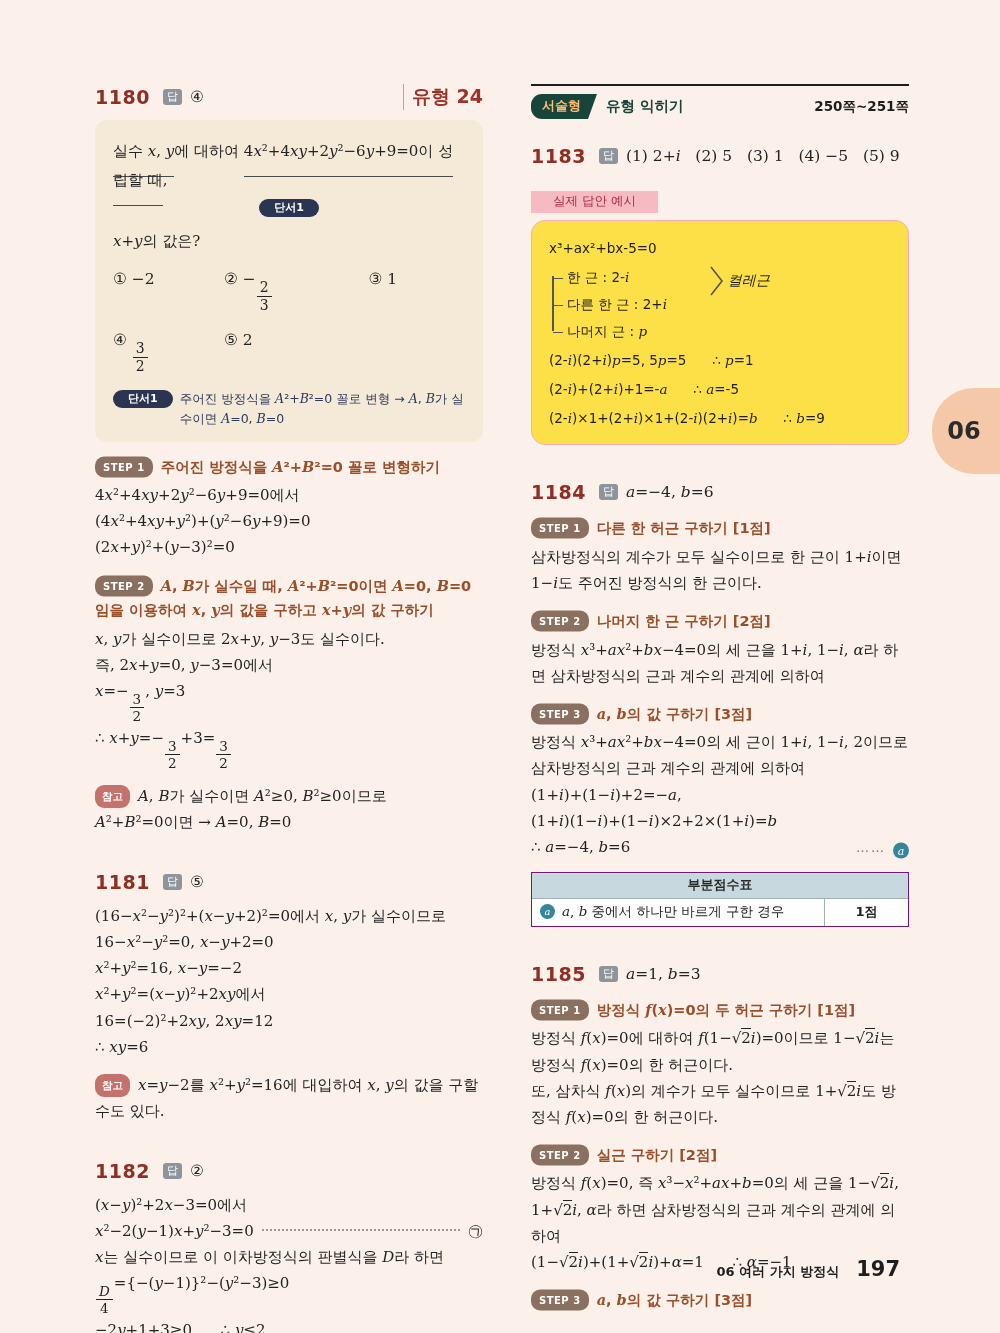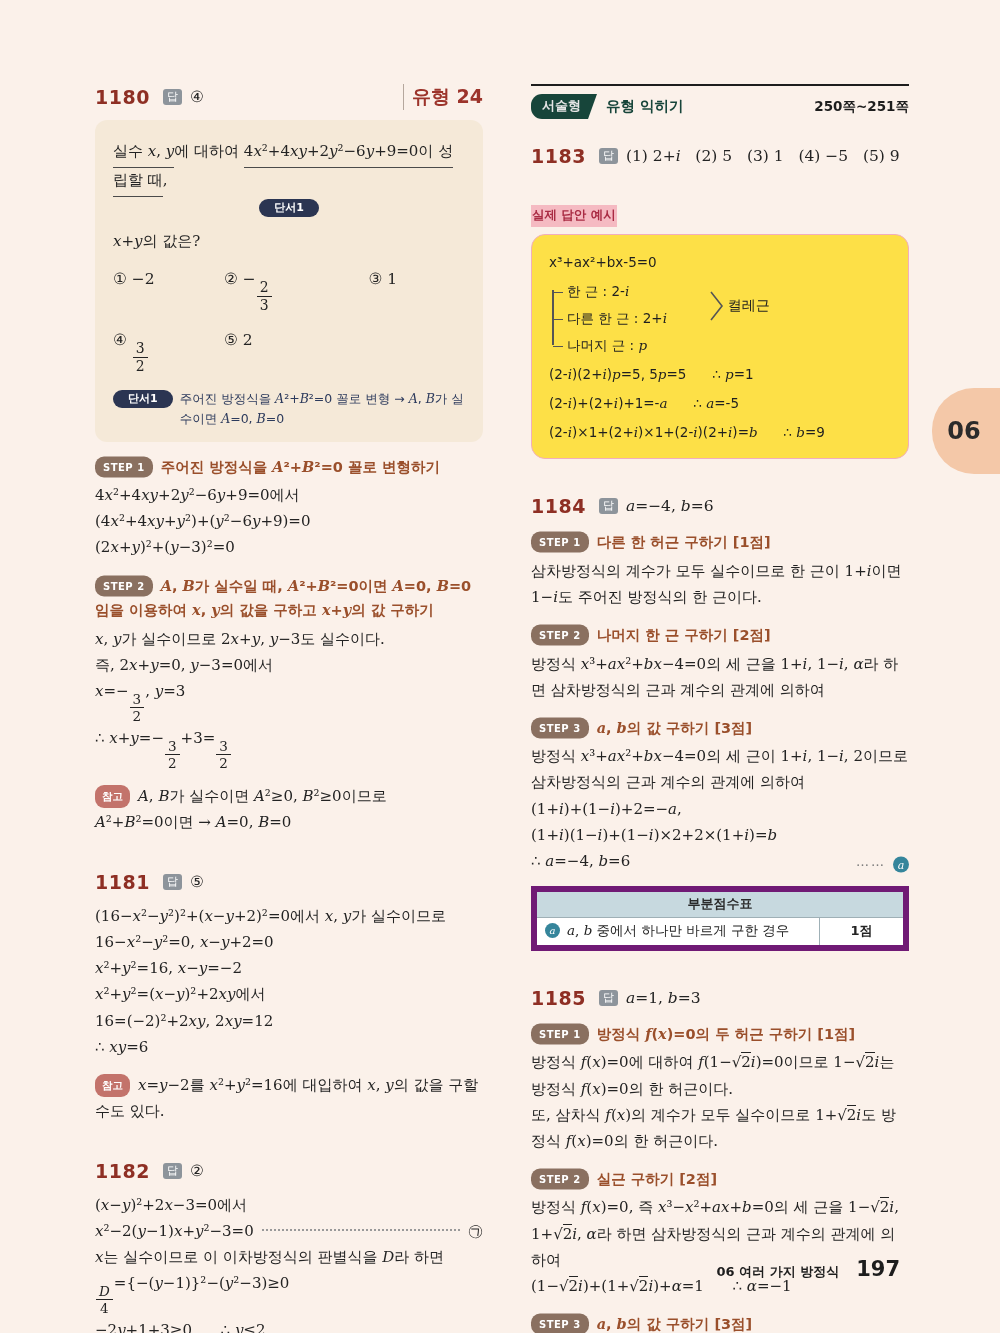--- a/index.html
+++ b/index.html
@@ -18,21 +18,21 @@
   
   .prob { margin-bottom:36px; }
   .prob-head { display:flex; align-items:center; font-family:"DejaVu Sans", sans-serif; margin-bottom:10px; }
   .pnum { font-size:19px; font-weight:bold; color:#8e2f24; letter-spacing:.5px; }
   .abadge { background:#8d949b; color:#fff; font-size:11px; line-height:1.3; padding:1px 4px; border-radius:3px; margin:0 8px 0 13px; flex:none; }
   .ansv { font-size:15.5px; font-family:"DejaVu Serif", serif; white-space:pre-wrap; }
   .typetag { margin-left:auto; font-size:19px; font-weight:bold; color:#9c342b; border-left:1.5px solid #b5a79d; padding-left:8px; }
 
   
   .qbox { background:#f5e9d8; border-radius:12px; padding:17px 18px 13px; font-size:15px; line-height:1.9; }
-  .uline { border-bottom:1.2px solid #4a4a4a; padding-bottom:7px;text-align:right; }
+  .uline { border-bottom:1.2px solid #4a4a4a; padding-bottom:16px;text-align:right; }
   .clue-row { text-align:center; margin:-2px 0 6px; }
   .navy-pill { background:#2b3552; color:#fff; font-family:"DejaVu Sans", sans-serif; font-size:11px; font-weight:bold; border-radius:9px; padding:1px 15px 2px; display:inline-block; line-height:1.4; }
   .choices { display:grid; grid-template-columns:1.15fr 1.5fr 1fr; row-gap:12px; margin:10px 0 14px; font-size:15.5px; }
   .hintline { font-size:12.5px; color:#2c3a5c; font-family:"DejaVu Sans", sans-serif; display:flex; gap:7px; align-items:flex-start; line-height:1.6; border-top:0; margin-top:4px; }
   .hintline .navy-pill { flex:none; transform:translateY(1px); }
 
   
   .ln { font-size:15px; line-height:1.74; white-space:pre-wrap; }
   .ln.fx { display:flex; align-items:baseline; }
   .step-head { font-family:"DejaVu Sans", sans-serif; font-weight:bold; color:#9a4f2b; font-size:14.5px; line-height:1.7; margin:13px 0 3px; }
@@ -46,36 +46,36 @@
   .fr .d { padding:0 3px; display:block; }
   .sq { white-space:nowrap; }
   .sq .ov { border-top:1.2px solid #232323; }
   .dots { flex:1; border-bottom:2px dotted #999; margin:0 8px; transform:translateY(-5px); min-width:30px; }
   .rt { flex:none; }
   .lead { margin-left:auto; color:#7c7c7c; letter-spacing:2px; font-size:13px; padding-right:7px; }
   .mk { display:inline-flex; width:16px; height:16px; border-radius:50%; background:#35859b; color:#fff; align-items:center; justify-content:center; font-size:11px; font-style:italic; font-family:"DejaVu Serif", serif; flex:none; transform:translateY(2.5px); }
 
   
   .rhead { border-top:2.5px solid #1d1d1d; padding-top:8px; display:flex; align-items:center; margin-bottom:26px; }
-  .seo-badge { background:#17453a; color:#e5e5e5; font-family:"DejaVu Sans", sans-serif; font-weight:bold; font-size:13px; padding:3px 16px 4px 11px; border-radius:11px 0 0 11px; clip-path:polygon(0 0,100% 0,calc(100% - 9px) 100%,0 100%);text-align:right; }
+  .seo-badge { background:#17453a; color:#fdba74; font-family:"DejaVu Sans", sans-serif; font-weight:bold; font-size:13px; padding:3px 16px 4px 11px; border-radius:11px 0 0 11px; clip-path:polygon(0 0,100% 0,calc(100% - 9px) 100%,0 100%);text-align:right; }
   .rtitle { color:#17453a; font-weight:bold; font-family:"DejaVu Sans", sans-serif; font-size:14.5px; margin-left:9px; }
   .rpages { margin-left:auto; font-weight:bold; font-family:"DejaVu Sans", sans-serif; font-size:13.5px; color:#1d1d1d; }
 
   
-  .example-label { display:inline-block; background:#f5bac2; color:#a92b43; font-family:"DejaVu Sans", sans-serif; font-weight:bold; font-size:12.5px; padding:2px 1px 3px; margin-top:28px; }
+  .example-label { display:inline-block; background:#f5bac2; color:#a92b43; font-family:"DejaVu Sans", sans-serif; font-weight:normal; font-size:12.5px; padding:2px 22px 3px; margin-top:14px; }
   .handbox { border:1.5px solid #f2aebd; border-radius:14px; background:#fde047; padding:13px 17px 11px; margin-top:7px; font-family:"DejaVu Sans", sans-serif; font-size:14px; color:#1f1f1f; }
   .handbox .ln { font-size:13.5px; line-height:2.15; }
   .tree { position:relative; padding-left:18px; margin:1px 0; }
   .tree .vline { position:absolute; left:3px; top:12px; bottom:14px; width:1.5px; background:#555; }
   .tree .ln { position:relative; line-height:2.0; }
   .tree .trow::before { content:""; position:absolute; left:-14px; top:50%; width:10px; height:1.5px; background:#555; }
-  .annot { position:absolute; left:47%; top:13px; display:flex; align-items:center; gap:4px; }
-
-  
-  .ptable { border:6px solid #701a75; margin-top:12px; font-family:"DejaVu Sans", sans-serif; }
+  .annot { position:absolute; left:47%; top:2px; display:flex; align-items:center; gap:4px;font-style:italic; }
+
+  
+  .ptable { border:1px solid #701a75; margin-top:12px; font-family:"DejaVu Sans", sans-serif; }
   .pt-head { background:#c7d9df; text-align:center; font-weight:bold; padding:3px 0 4px; border-bottom:1px solid #9fb0b6; font-size:13px; color:#2a2a2a; }
   .pt-row { display:flex; background:#fff; align-items:stretch; }
   .pt-label { flex:1; display:flex; gap:7px; align-items:center; font-size:13.5px; font-family:"DejaVu Serif", serif; padding:4px 8px 5px; }
   .pt-label .mk { transform:none; width:15px; height:15px; font-size:10px; }
   .pt-pts { width:84px; border-left:1px solid #9fb0b6; font-weight:bold; display:flex; align-items:center; justify-content:center; font-size:13px; }
 
   
   .footer { position:absolute; right:100px; bottom:52px; display:flex; align-items:baseline; gap:17px; font-family:"DejaVu Sans", sans-serif; font-weight:bold; color:#1d1d1d; }
   .f-ch { font-size:13px; }
   .f-pg { font-size:21px; }

